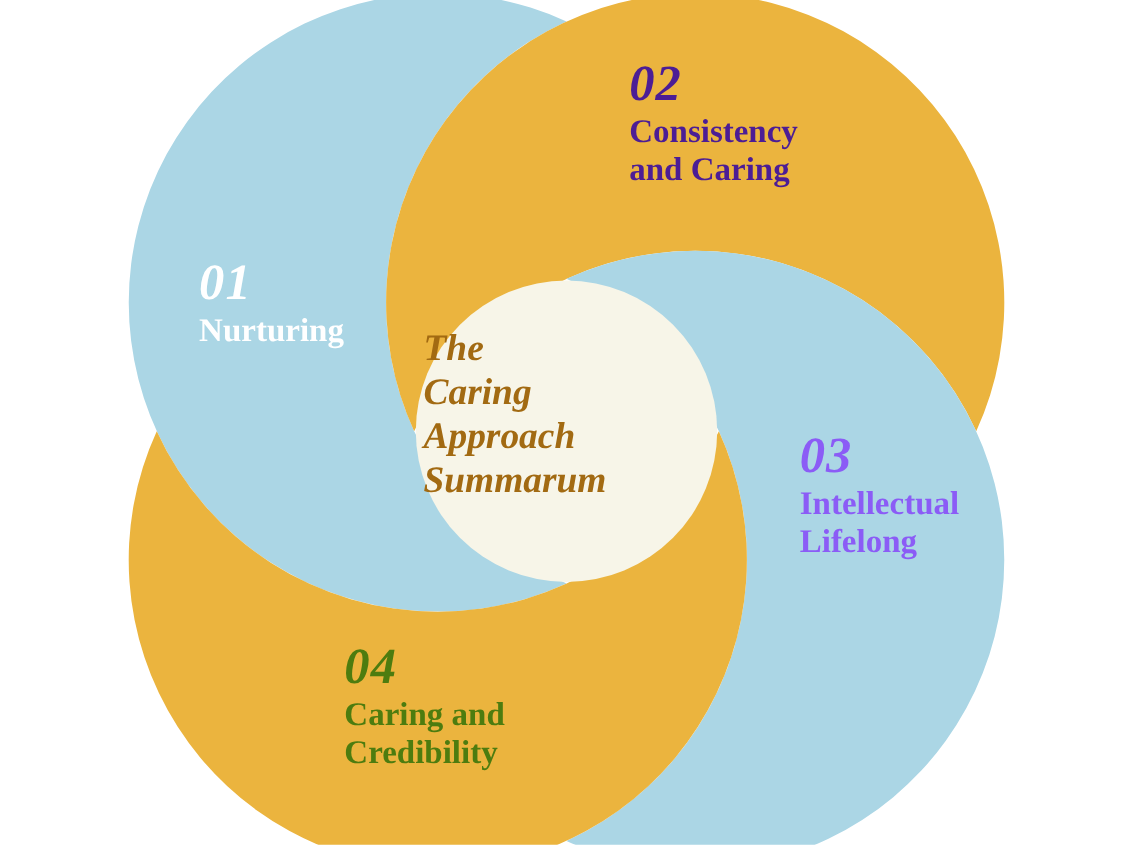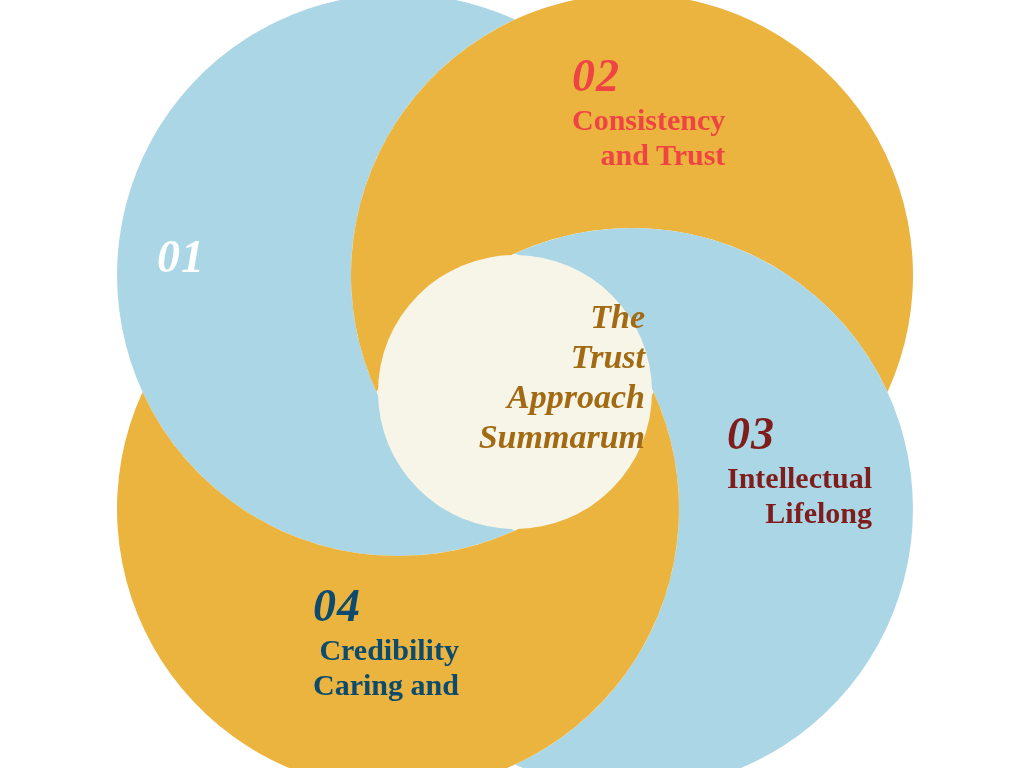--- a/index.html
+++ b/index.html
@@ -14,32 +14,32 @@
   }
   .stage svg { position: absolute; left: 0; top: 0; }
 
   
   .step { position: absolute; color: #ffffff; }
   .step .num {
     font-size: 46px; font-weight: bold; font-style: italic;
     line-height: 48px; letter-spacing: 1px;
   }
   .step .line {
-    font-size: 30px; font-weight: bold; line-height: 35px; text-align: right;
+    font-size: 30px; font-weight: bold; line-height: 35px;
   }
   .step-1 { left: 157px; top: 233px; }
   .step-2 { left: 572px; top: 52px;  }
   .step-3 { left: 727px; top: 390px; }
   .step-4 { left: 313px; top: 582px; }
   .step-1 .num, .step-2 .num, .step-3 .num, .step-4 .num { margin-bottom: 2px; }
 
   
   .center-title {
     position: absolute; left: 385px; top: 297px; width: 260px;
-    text-align: right;
+    text-align: left;
     font-size: 34px; font-weight: bold; font-style: italic;
     line-height: 40px;
   }
 </style>
 </head>
 <body>
 
 <div class="stage">
 
   <svg width="1024" height="768" viewBox="0 0 1024 768">
@@ -47,40 +47,41 @@
     <path d="M 515 19.5 A 281 281 0 1 0 515 530.5 A 281 281 0 0 1 515 19.5 Z" fill="#ABD6E5"></path>
     <path d="M 887.5 392 A 281 281 0 1 0 376.5 392 A 281 281 0 0 1 887.5 392 Z" fill="#EBB43E"></path>
     <path d="M 515 764.5 A 281 281 0 1 0 515 253.5 A 281 281 0 0 1 515 764.5 Z" fill="#ABD6E5"></path>
     <path d="M 142.5 392 A 281 281 0 1 0 653.5 392 A 281 281 0 0 1 142.5 392 Z" fill="#EBB43E"></path>
 
     <circle cx="515" cy="392" r="137" fill="#F7F5E8"></circle>
   </svg>
 
   <div class="center-title" style="color: rgb(162, 106, 18);">
     <div>The</div>
-    <div>Trust</div>
+    <div>Caring</div>
     <div>Approach</div>
     <div>Summarum</div>
   </div>
 
-  <div class="step step-1" style="color: rgb(255, 255, 255);">
+  <div class="step step-1" style="color: rgb(255, 255, 255); margin-left: 24px;">
     <div class="num">01</div>
+    <div class="line">Nurturing</div>
   </div>
 
-  <div class="step step-2" style="color: #ef4444;">
+  <div class="step step-2" style="color: #4c1d95;">
     <div class="num">02</div>
     <div class="line">Consistency</div>
-    <div class="line">and Trust</div>
+    <div class="line">and Caring</div>
   </div>
 
-  <div class="step step-3" style="color: #7f1d1d; margin-top: 20px;">
+  <div class="step step-3" style="color: #8b5cf6;">
     <div class="num">03</div>
     <div class="line">Intellectual</div>
     <div class="line">Lifelong</div>
   </div>
 
-  <div class="step step-4" style="color: #0c4a6e;">
+  <div class="step step-4" style="color: #4d7c0f;">
     <div class="num">04</div>
+    <div class="line">Caring and</div>
     <div class="line">Credibility</div>
-    <div class="line">Caring and</div>
   </div>
 
 </div>
 
 </body></html>

